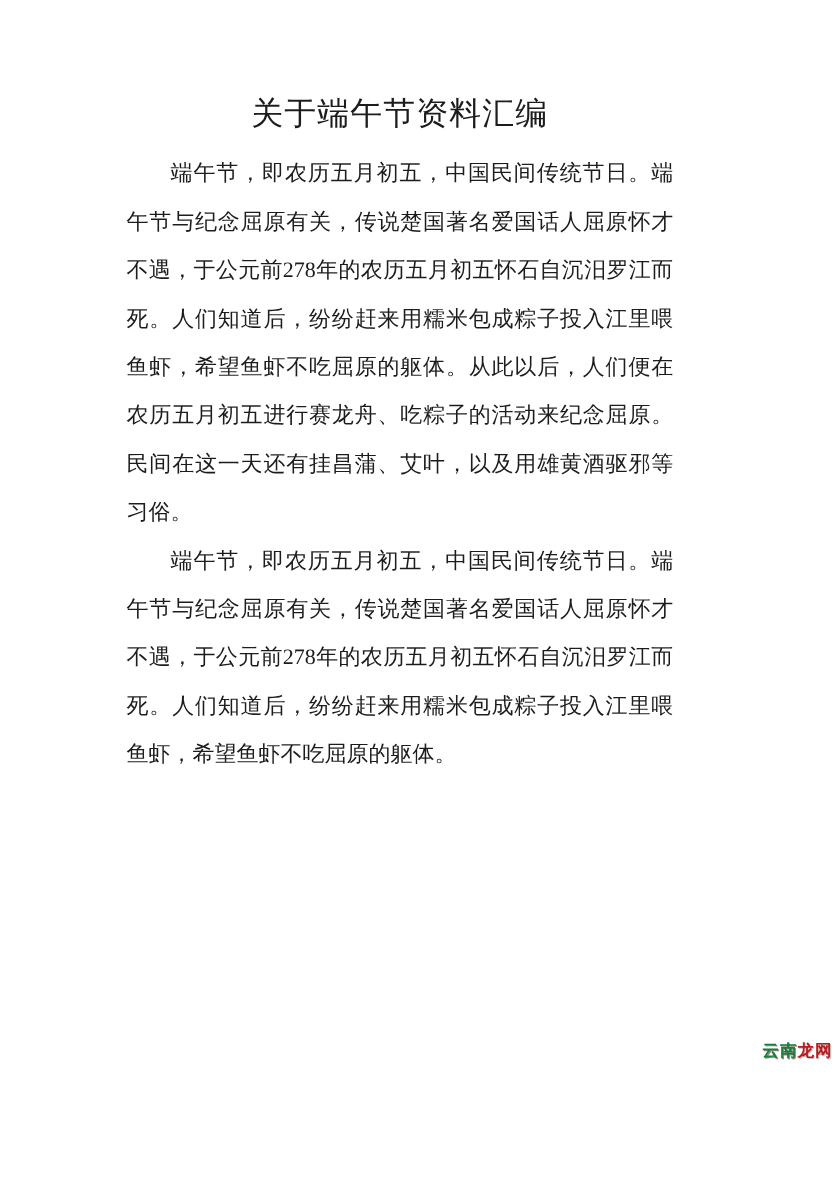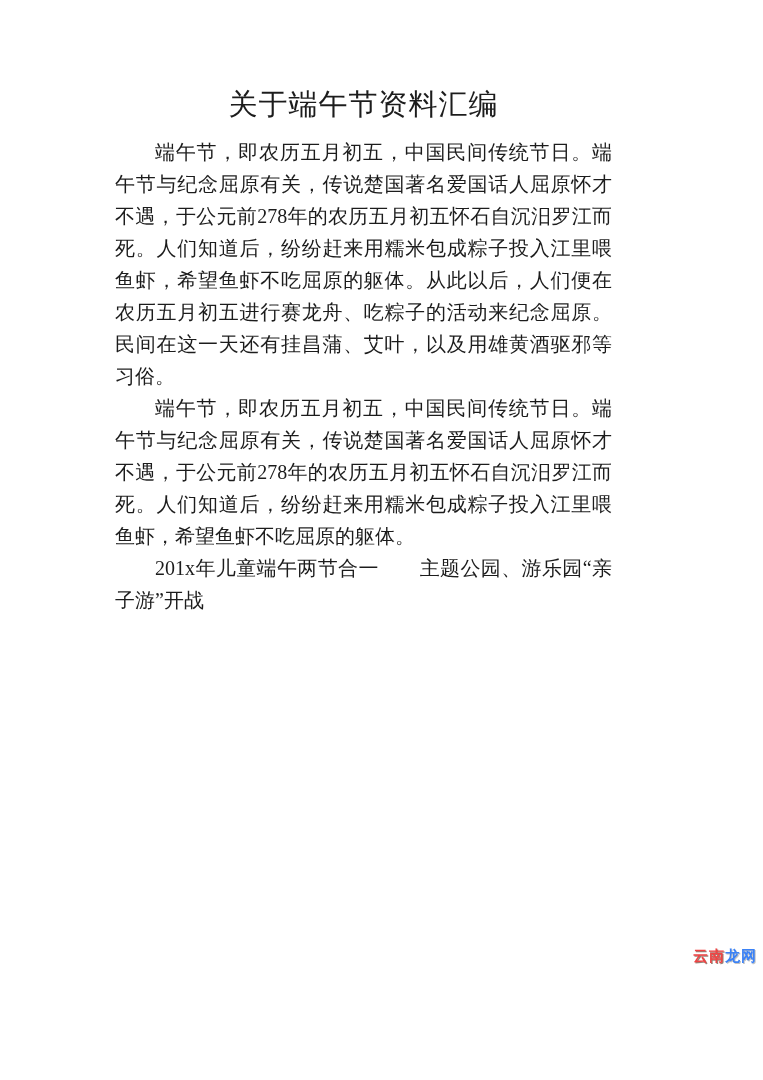--- a/index.html
+++ b/index.html
@@ -27,21 +27,21 @@
     font-weight: normal;
     letter-spacing: 1px;
     text-align: center;
     margin: 0 0 14px 0;
     line-height: 36px;
     white-space: nowrap;
   }
   .doc-body p {
     margin: 0;
     font-size: 20px;
-    line-height: 32px;
+    line-height: 44px;
     text-align: justify;
     text-indent: 2em;
     word-break: break-all;
   }
   .watermark {
     position: absolute;
     right: 6px;
     bottom: 8px;
     font-size: 15px;
     font-weight: bold;
@@ -59,20 +59,19 @@
 </style>
 </head>
 <body>
 
 <div class="page">
   <div class="content">
     <h1 class="doc-title">关于端午节资料汇编</h1>
     <div class="doc-body">
       <p>端午节，即农历五月初五，中国民间传统节日。端午节与纪念屈原有关，传说楚国著名爱国话人屈原怀才不遇，于公元前278年的农历五月初五怀石自沉汨罗江而死。人们知道后，纷纷赶来用糯米包成粽子投入江里喂鱼虾，希望鱼虾不吃屈原的躯体。从此以后，人们便在农历五月初五进行赛龙舟、吃粽子的活动来纪念屈原。　　民间在这一天还有挂昌蒲、艾叶，以及用雄黄酒驱邪等习俗。</p>
       <p>端午节，即农历五月初五，中国民间传统节日。端午节与纪念屈原有关，传说楚国著名爱国话人屈原怀才不遇，于公元前278年的农历五月初五怀石自沉汨罗江而死。人们知道后，纷纷赶来用糯米包成粽子投入江里喂鱼虾，希望鱼虾不吃屈原的躯体。</p>
-      <p>201x年儿童端午两节合一　　主题公园、游乐园“亲子游”开战</p>
     </div>
   </div>
 
   <div class="watermark">
-    <span class="wm1" style="color: #ef4444;">云南</span><span class="wm2" style="color: #3b82f6;">龙网</span>
+    <span class="wm1" style="color: #15803d;">云南</span><span class="wm2" style="color: #b91c1c;">龙网</span>
   </div>
 </div>
 
 </body></html>

